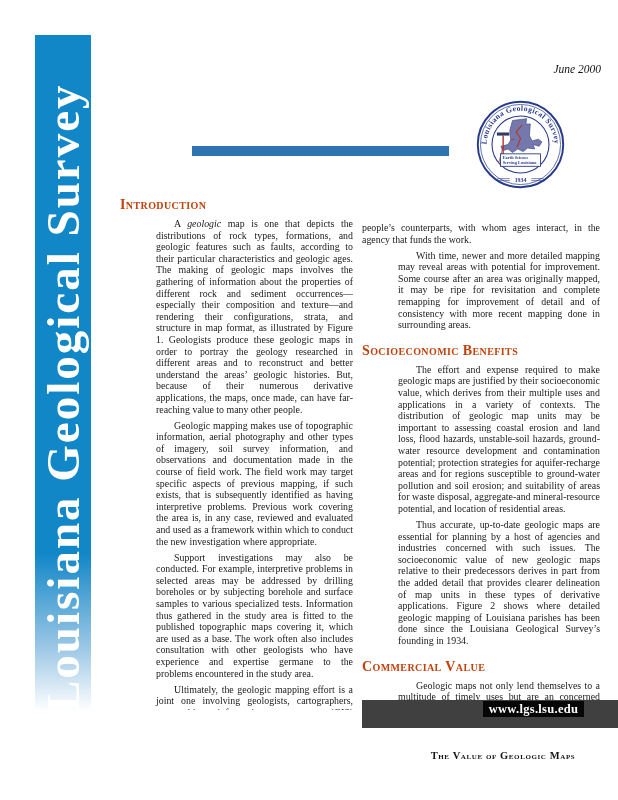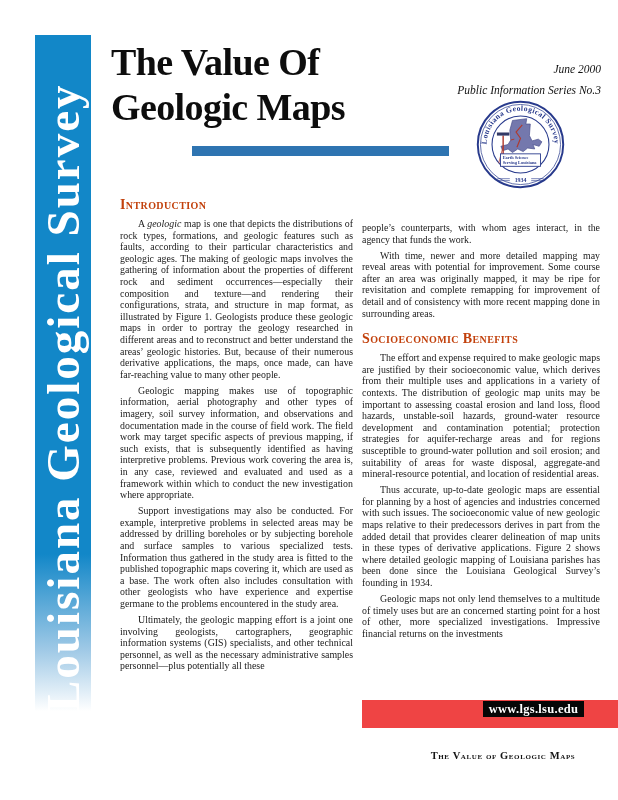--- a/index.html
+++ b/index.html
@@ -48,27 +48,27 @@
     font-size:9.9px; line-height:11.6px; text-align:justify; color:#1a1a1a;
   }
   .col-left  { left:120px; width:233px; }
   .col-right { left:362px; width:238px; padding-top:26px; box-sizing:border-box; }
   h2.section {
     margin:0 0 5px 0; font-size:14px; line-height:17px; font-weight:700;
     font-variant:small-caps; letter-spacing:0.4px; color:#c2410c;
   }
   h2.mt { margin-top:11px; }
   .col p { margin:0 0 4.5px 0; }
-  p.indent { text-indent:18px; }
+  p.indent { text-indent:18px;margin-left:36px; }
   p.noindent { text-indent:0; }
 
   
   .footer-bar {
     position:absolute; left:362px; top:700px; width:256px; height:28px;
-    background:#ef4444;
+    background:#404040;
   }
   .url-box {
     position:absolute; left:121px; top:1px; width:101px; height:16px;
     background:#060606; color:#ffffff; text-align:center;
     font-weight:700; font-size:12.5px; line-height:16px; letter-spacing:0.3px;
     cursor:pointer;
   }
   .footer-label {
     position:absolute; left:383px; top:750px; width:240px; text-align:center;
     font-variant:small-caps; font-weight:700; font-size:10.5px;
@@ -76,25 +76,22 @@
   }
 </style>
 </head>
 <body>
 
 <div class="page">
 
   <div class="sidebar"></div>
   <div class="sidebar-text">Louisiana Geological Survey</div>
 
-  <h1 class="title">The Value Of
-Geologic Maps</h1>
   <div class="issue">
     <div>June 2000</div>
-    <div>Public Information Series No.3</div>
   </div>
   <div class="title-rule"></div>
 
   <div class="seal">
     <svg viewBox="0 0 100 100">
       <defs>
         <path id="ringArc" d="M 15.5,66 A 38 38 0 1 1 84.5,66" fill="none"></path>
       </defs>
       <circle cx="50" cy="50" r="48" fill="#ffffff" stroke="#283a8c" stroke-width="2.2"></circle>
       <circle cx="50" cy="50" r="45" fill="none" stroke="#283a8c" stroke-width="0.8"></circle>
@@ -133,20 +130,21 @@
   </div>
 
   <div class="col col-right">
     <p class="noindent">people’s counterparts, with whom ages interact, in the agency that funds the work.</p>
     <p class="indent">With time, newer and more detailed mapping may reveal areas with potential for improvement. Some course after an area was originally mapped, it may be ripe for revisitation and complete remapping for improvement of detail and of consistency with more recent mapping done in surrounding areas.</p>
 
     <h2 class="section mt">Socioeconomic Benefits</h2>
     <p class="indent">The effort and expense required to make geologic maps are justified by their socioeconomic value, which derives from their multiple uses and applications in a variety of contexts. The distribution of geologic map units may be important to assessing coastal erosion and land loss, flood hazards, unstable-soil hazards, ground-water resource development and contamination potential; protection strategies for aquifer-recharge areas and for regions susceptible to ground-water pollution and soil erosion; and suitability of areas for waste disposal, aggregate-and mineral-resource potential, and location of residential areas.</p>
     <p class="indent">Thus accurate, up-to-date geologic maps are essential for planning by a host of agencies and industries concerned with such issues. The socioeconomic value of new geologic maps relative to their predecessors derives in part from the added detail that provides clearer delineation of map units in these types of derivative applications. Figure 2 shows where detailed geologic mapping of Louisiana parishes has been done since the Louisiana Geological Survey’s founding in 1934.</p>
 
+    <h2 class="section mt">Commercial Value</h2>
     <p class="indent">Geologic maps not only lend themselves to a multitude of timely uses but are an concerned starting point for a host of other, more specialized investigations. Impressive financial returns on the investments</p>
   </div>
 
   <div class="footer-bar">
     <div class="url-box">www.lgs.lsu.edu</div>
   </div>
   <div class="footer-label">The Value of Geologic Maps</div>
 
 </div>
 

